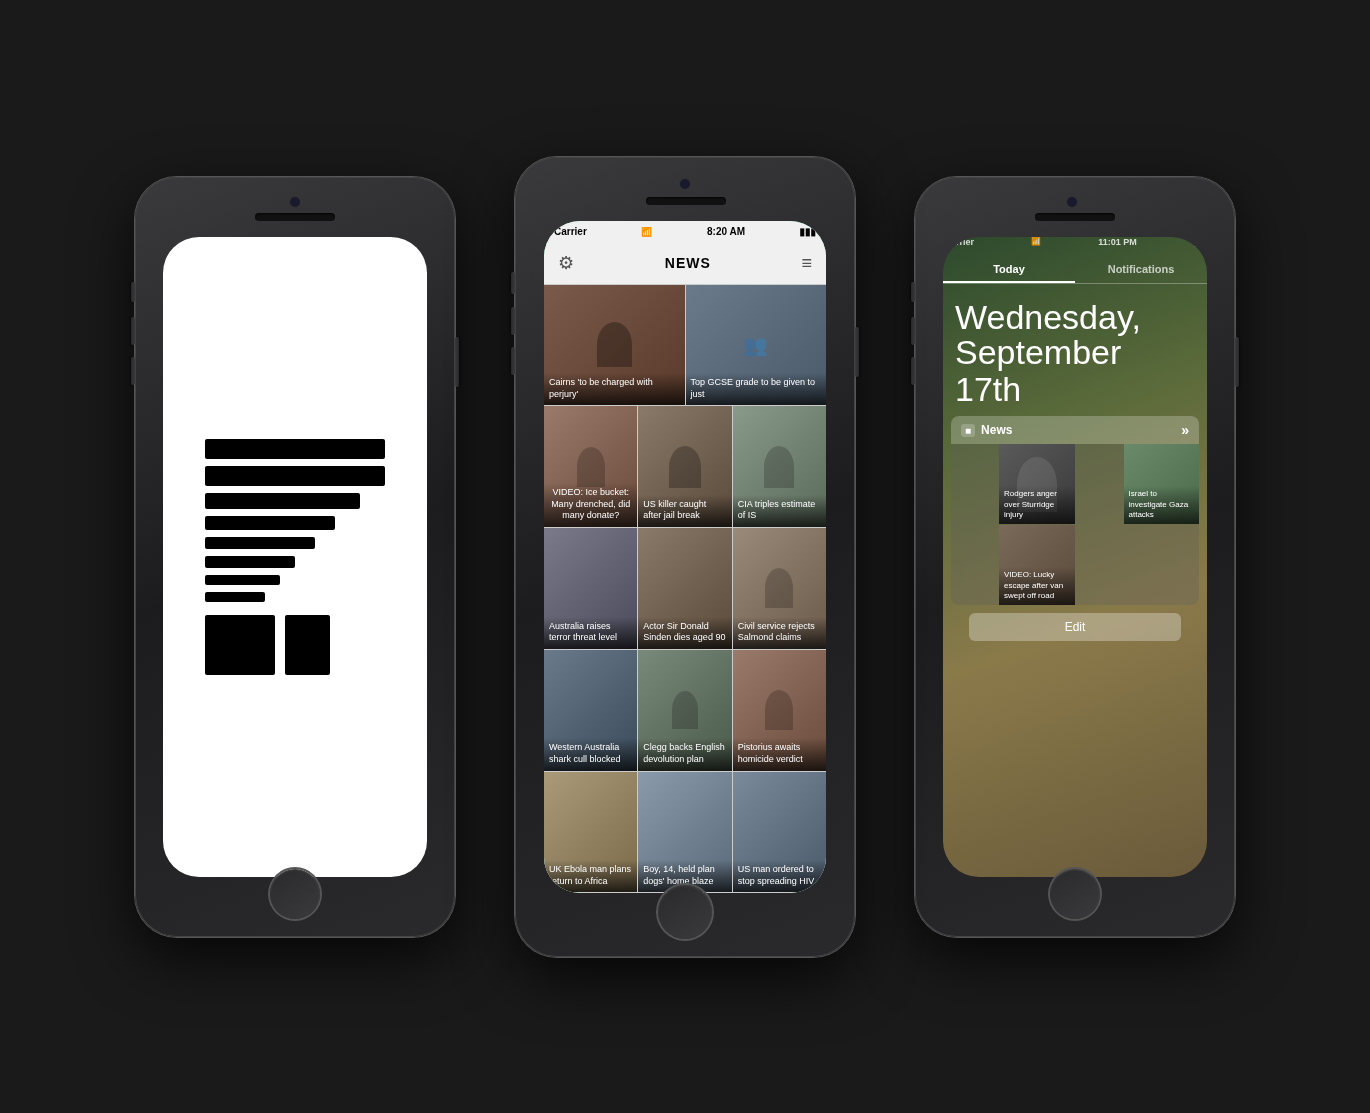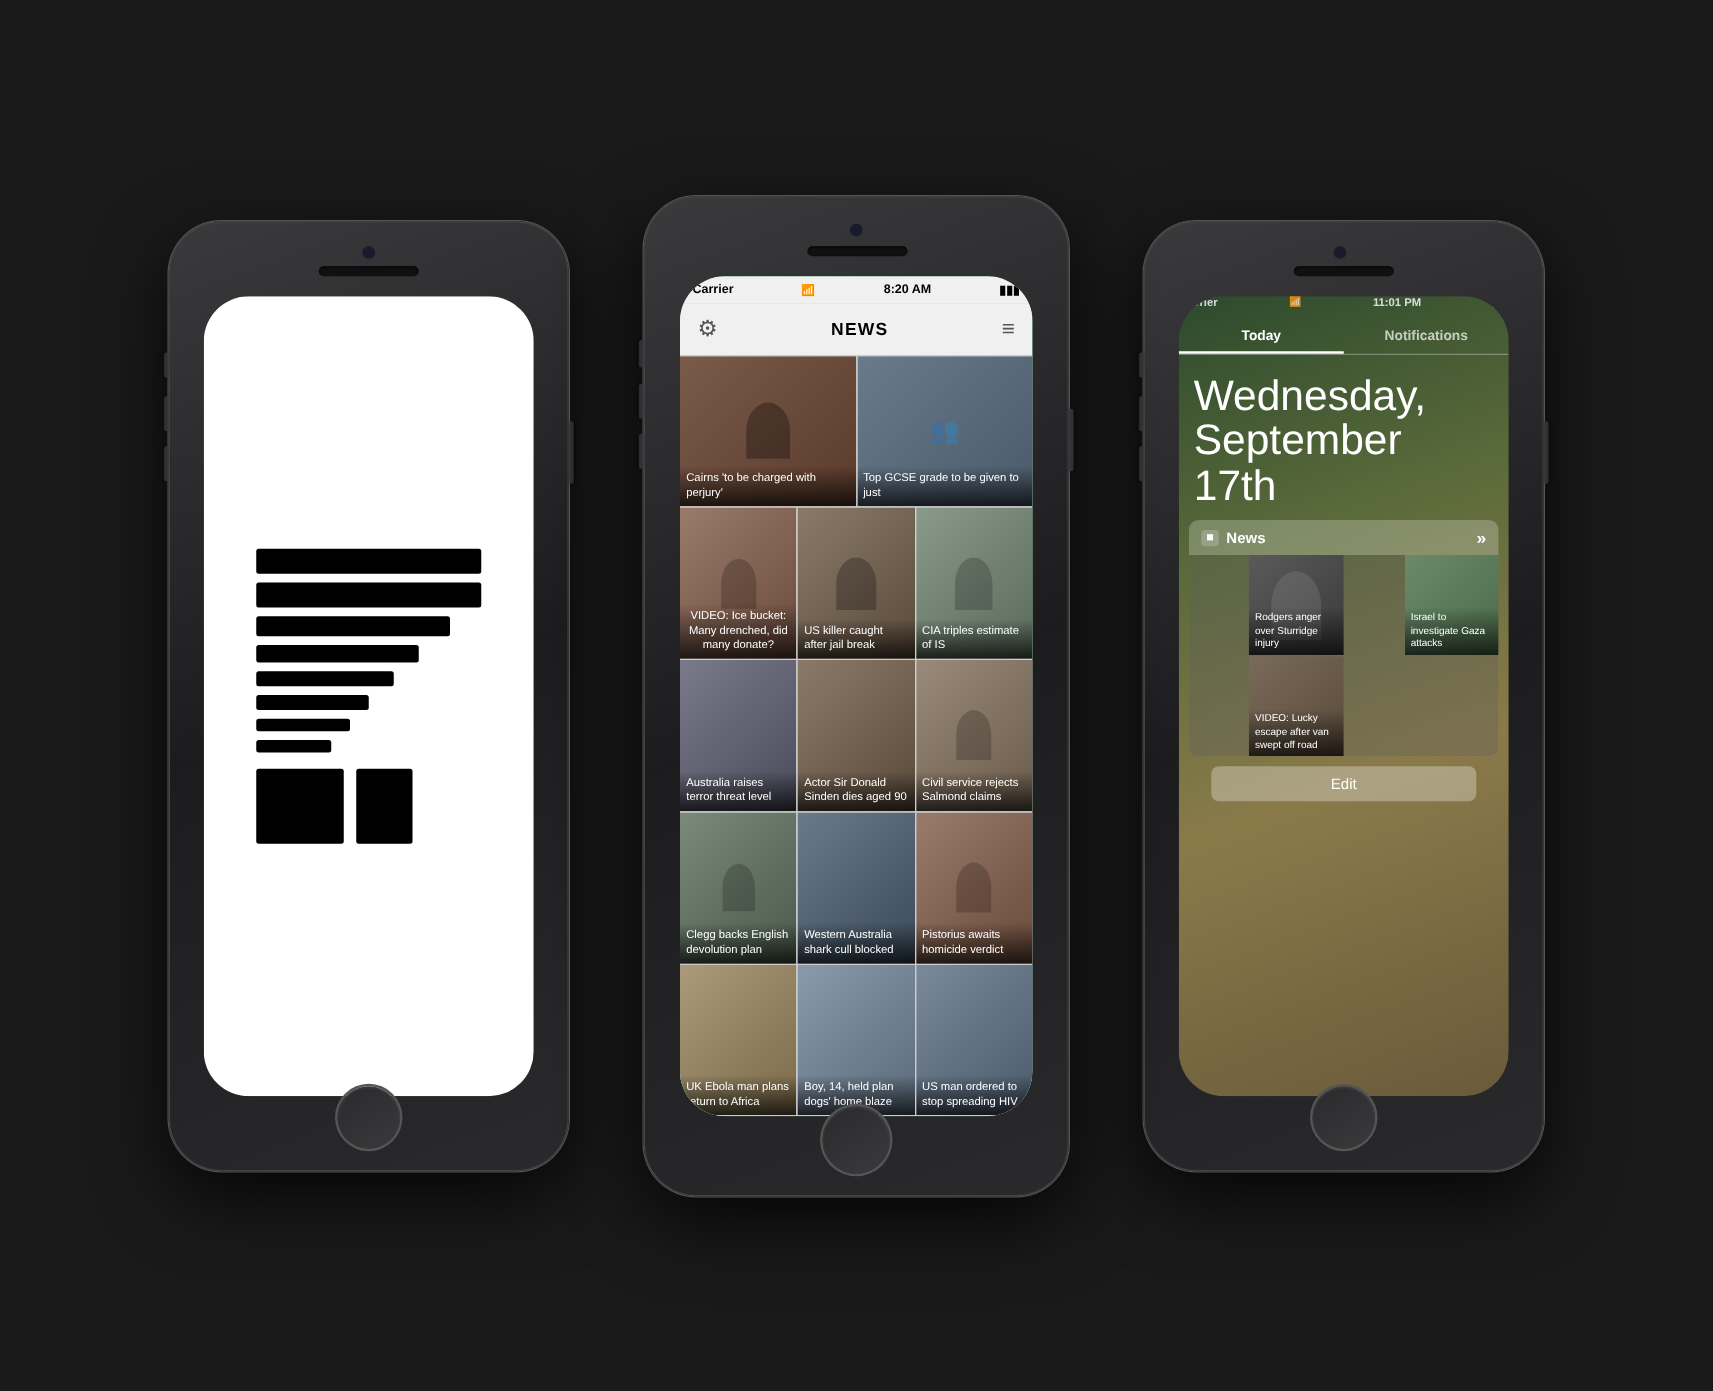--- a/index.html
+++ b/index.html
@@ -502,32 +502,32 @@
               <div style="width:100%;height:100%;background:linear-gradient(135deg,#9a8a7a,#6a5a4a);display:flex;align-items:center;justify-content:center;">
                 <div style="width:28px;height:40px;background:rgba(0,0,0,0.2);border-radius:50% 50% 0 0;"></div>
               </div>
               <div class="news-overlay">
                 <div class="news-caption">Civil service rejects Salmond claims</div>
               </div>
             </div>
           </div>
 
           <div class="news-row">
+            <div class="news-cell" style="background:linear-gradient(135deg,#5a6a7a,#3a4a5a);">
+              <div style="width:100%;height:100%;background:linear-gradient(135deg,#6a7a8a,#3a4a5a);"></div>
+              <div class="news-overlay">
+                <div class="news-caption">Western Australia shark cull blocked</div>
+              </div>
+            </div>
             <div class="news-cell" style="background:linear-gradient(135deg,#6a7a6a,#4a5a4a);">
               <div style="width:100%;height:100%;background:linear-gradient(135deg,#7a8a7a,#4a5a4a);display:flex;align-items:center;justify-content:center;">
                 <div style="width:26px;height:38px;background:rgba(0,0,0,0.2);border-radius:50% 50% 0 0;"></div>
               </div>
               <div class="news-overlay">
                 <div class="news-caption">Clegg backs English devolution plan</div>
-              </div>
-            </div>
-            <div class="news-cell" style="background:linear-gradient(135deg,#5a6a7a,#3a4a5a);">
-              <div style="width:100%;height:100%;background:linear-gradient(135deg,#6a7a8a,#3a4a5a);"></div>
-              <div class="news-overlay">
-                <div class="news-caption">Western Australia shark cull blocked</div>
               </div>
             </div>
             <div class="news-cell" style="background:linear-gradient(135deg,#8a6a5a,#6a4a3a);">
               <div style="width:100%;height:100%;background:linear-gradient(135deg,#9a7a6a,#6a4a3a);display:flex;align-items:center;justify-content:center;">
                 <div style="width:28px;height:40px;background:rgba(0,0,0,0.2);border-radius:50% 50% 0 0;"></div>
               </div>
               <div class="news-overlay">
                 <div class="news-caption">Pistorius awaits homicide verdict</div>
               </div>
             </div>

